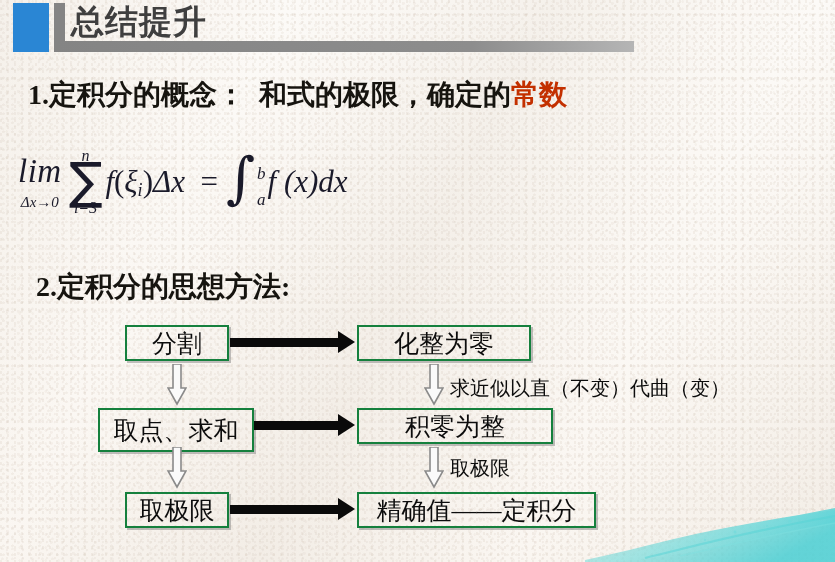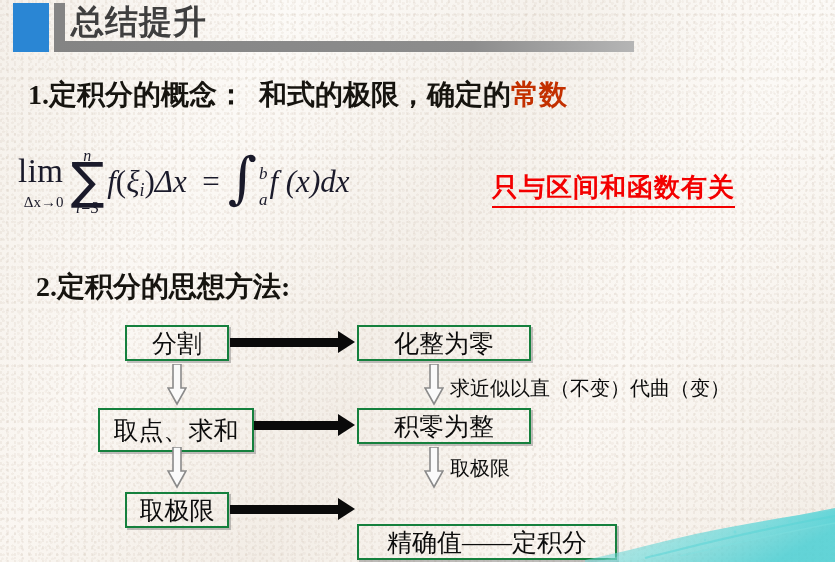--- a/index.html
+++ b/index.html
@@ -48,21 +48,21 @@
     position:absolute;left:36px;top:268px;
     font-size:28px;font-weight:bold;color:#16140f;white-space:pre;
   }
 
   
   .formula{
     position:absolute;left:18px;top:148px;
     font-size:31px;color:#1a1a2a;white-space:nowrap;
     font-family:"Liberation Serif","DejaVu Serif",serif;
   }
-  .formula .lim-wrap{display:inline-block;vertical-align:middle;text-align:right;line-height:1;}
+  .formula .lim-wrap{display:inline-block;vertical-align:middle;text-align:center;line-height:1;font-style:italic;}
   .formula .lim-main{display:block;font-size:33px;letter-spacing:.5px;}
   .formula .lim-sub{display:block;font-size:15px;margin-top:7px;}
   .formula .sum-wrap{display:inline-block;vertical-align:middle;text-align:center;line-height:1;margin:0 3px 0 7px;}
   .formula .sum-top{display:block;font-size:16px;font-style:italic;margin-bottom:-3px;}
   .formula .sum-sym{display:block;font-size:50px;line-height:.82;font-family:"DejaVu Sans",sans-serif;font-weight:500;}
   .formula .sum-bot{display:block;font-size:16px;font-style:italic;margin-top:-2px;}
   .formula .ital{font-style:italic;}
   .formula .sub{font-size:18px;font-style:italic;vertical-align:-4px;}
   .formula .mid{display:inline-block;vertical-align:middle;}
   .formula .int-wrap{display:inline-block;vertical-align:middle;position:relative;margin:0 2px 0 8px;}
@@ -124,21 +124,20 @@
       <span class="lim-sub">Δx→0</span>
     </span><span class="sum-wrap">
       <span class="sum-top">n</span>
       <span class="sum-sym">∑</span>
       <span class="sum-bot">i=3</span>
     </span><span class="mid"><span class="ital">f</span><span>(</span><span class="ital">ξ</span><span class="sub">i</span><span>)</span><span class="ital">Δx</span>
       &nbsp;<span>=</span>
     </span><span class="int-wrap"><span class="int-sym">∫</span><span class="int-lims"><span class="int-up">b</span><span>a</span></span></span><span class="ital mid">f (x)dx</span>
   </div>
 
-  <div class="redremark">只与区间和函数有关</div>
 
   <div class="line2">2.定积分的思想方法:</div>
 
   <div class="flow">
 
     <div class="fbox" style="left:125px;top:325px;width:104px;height:36px;">分割</div>
     <div class="arrow-h" style="left:230px;top:338px;width:108px;"></div>
     <div class="arrow-head" style="left:338px;top:331px;"></div>
     <div class="fbox" style="left:357px;top:325px;width:174px;height:36px;">化整为零</div>
 
@@ -146,34 +145,34 @@
       <polygon points="6,0 14,0 14,24 19,24 10,40 1,24 6,24" fill="#fafafa" stroke="#8a8a8a" stroke-width="1.6"></polygon>
     </svg>
     <svg class="arrow-down" style="left:424px;top:364px;" viewBox="0 0 20 42">
       <polygon points="6,0 14,0 14,24 19,24 10,40 1,24 6,24" fill="#fafafa" stroke="#8a8a8a" stroke-width="1.6"></polygon>
     </svg>
     <div class="annot" style="left:450px;top:375px;text-align:center;">求近似以直（不变）代曲（变）</div>
 
     <div class="fbox" style="left:98px;top:408px;width:156px;height:44px;">取点、求和</div>
     <div class="arrow-h" style="left:254px;top:421px;width:84px;"></div>
     <div class="arrow-head" style="left:338px;top:414px;"></div>
-    <div class="fbox" style="left:357px;top:408px;width:174px;height:36px;">积零为整</div>
+    <div class="fbox" style="left:357px;top:408px;width:196px;height:36px;">积零为整</div>
 
     <svg class="arrow-down" style="left:167px;top:447px;" viewBox="0 0 20 42">
       <polygon points="6,0 14,0 14,24 19,24 10,40 1,24 6,24" fill="#fafafa" stroke="#8a8a8a" stroke-width="1.6"></polygon>
     </svg>
     <svg class="arrow-down" style="left:424px;top:447px;" viewBox="0 0 20 42">
       <polygon points="6,0 14,0 14,24 19,24 10,40 1,24 6,24" fill="#fafafa" stroke="#8a8a8a" stroke-width="1.6"></polygon>
     </svg>
     <div class="annot" style="left:450px;top:455px;">取极限</div>
 
     <div class="fbox" style="left:125px;top:492px;width:104px;height:36px;">取极限</div>
     <div class="arrow-h" style="left:230px;top:505px;width:108px;"></div>
     <div class="arrow-head" style="left:338px;top:498px;"></div>
-    <div class="fbox" style="left:357px;top:492px;width:260px;height:36px;margin-top:32px;">精确值——定积分</div>
+    <div class="fbox" style="left:357px;top:492px;width:239px;height:36px;">精确值——定积分</div>
   </div>
 
   <div class="brush">
     <svg width="250" height="72" viewBox="0 0 250 72">
       <defs>
         <linearGradient id="bg1" x1="0" y1="0" x2="1" y2="0.4">
           <stop offset="0%" stop-color="#9fe6e6" stop-opacity="0.15"></stop>
           <stop offset="35%" stop-color="#6fd8d8" stop-opacity="0.55"></stop>
           <stop offset="100%" stop-color="#49cfd4" stop-opacity="0.85"></stop>
         </linearGradient>

